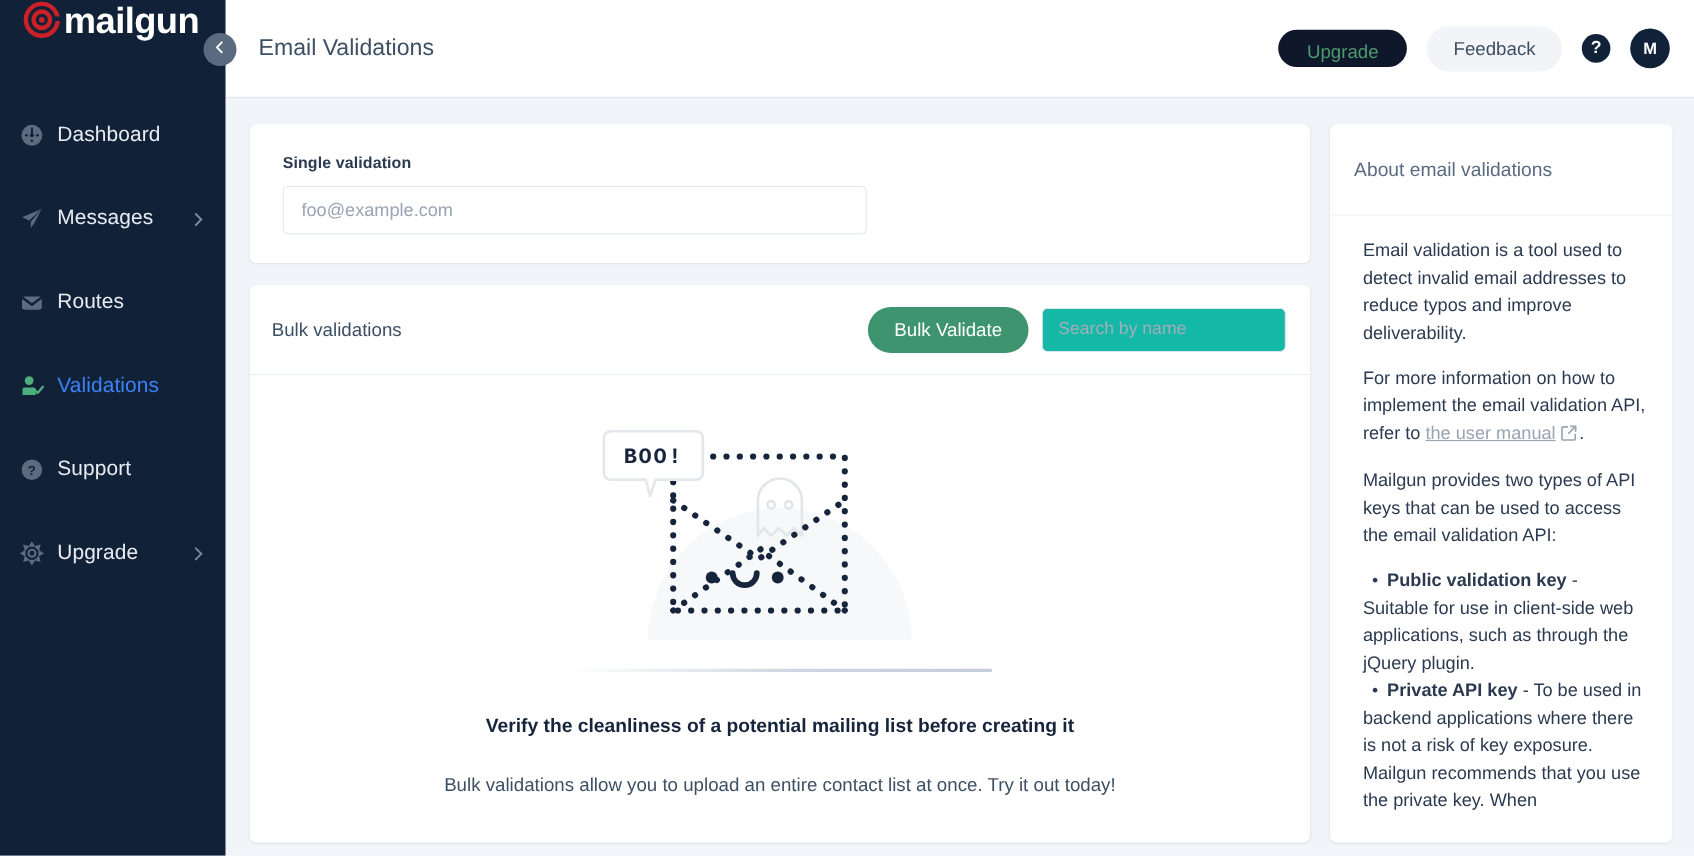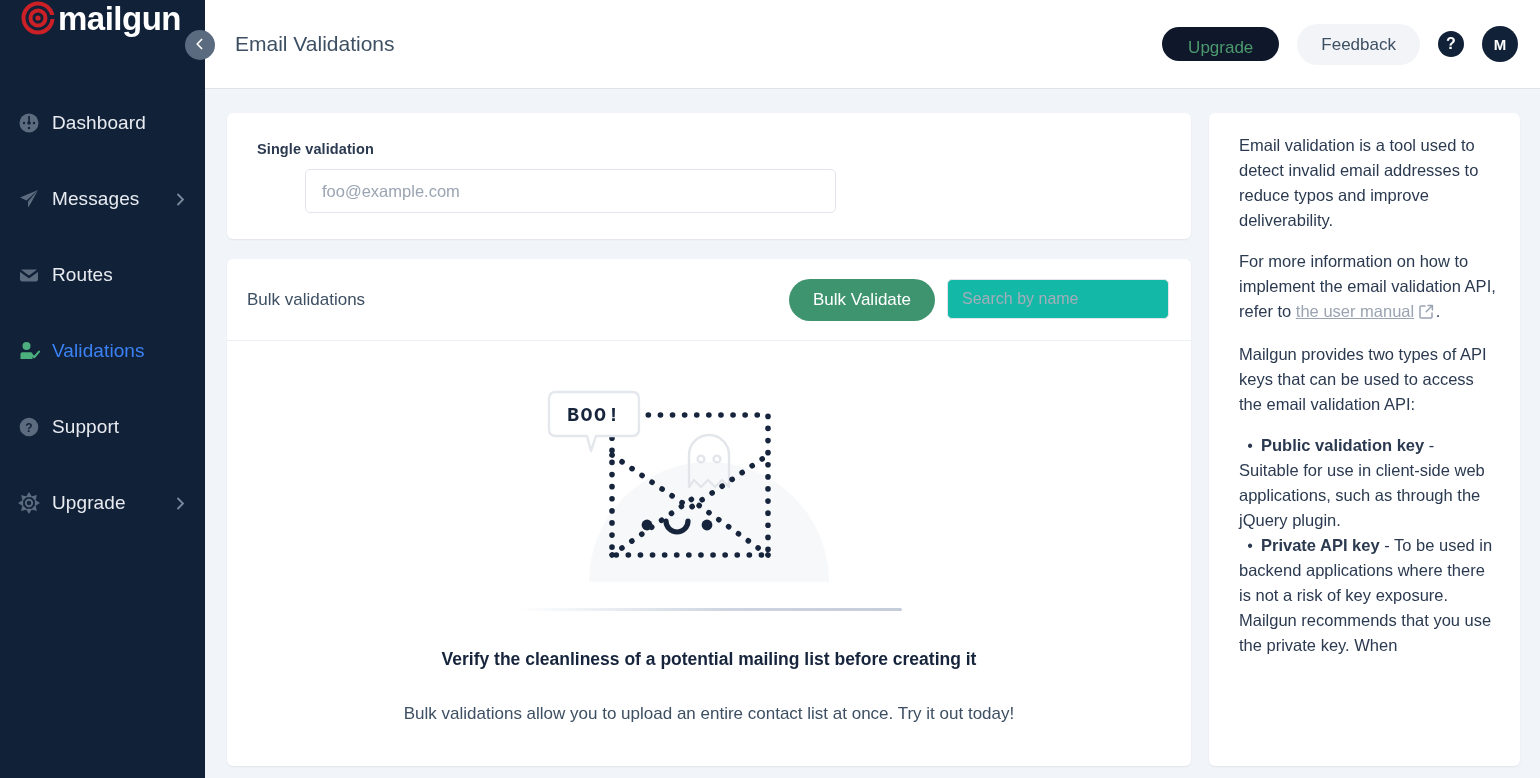--- a/index.html
+++ b/index.html
@@ -120,40 +120,40 @@
   .card-single { padding: 28px 30px 26px 30px; }
   .field-label {
     font-size: 14.5px; color: #2b3a50; font-weight: 700;
     margin-bottom: 12px; letter-spacing: 0.1px;
   }
   .email-input {
     width: 531px; height: 44px;
     border: 1px solid #e2e6ec; border-radius: 5px;
     padding: 0 16px; font-size: 16.5px; color: #3d4f63;
     font-family: "Liberation Sans", sans-serif;
-    outline: none; background: #fff; margin-left: 48px;
+    outline: none; background: #fff;
   }
   .email-input::placeholder { color: #9aa4b2; }
   .btn-validate {
     margin-top: 18px;
     height: 42px; padding: 0 26px;
     border: 1px solid #dde2e9; border-radius: 21px;
     background: #fff; color: #55657c; font-size: 16.5px;
     cursor: pointer; font-family: "Liberation Sans", sans-serif;
   }
 
   
   .card-bulk { flex: 1 1 auto; display: flex; flex-direction: column; overflow: hidden; }
   .bulk-head {
     height: 82px; display: flex; align-items: center;
     padding: 0 22px 0 20px;
     border-bottom: 1px solid #eceff3;
   }
   .bulk-title { font-size: 17px; color: #3d4f63; }
-  .bulk-actions { margin-left: auto; display: flex; align-items: flex-start; gap: 12px; }
+  .bulk-actions { margin-left: auto; display: flex; align-items: center; gap: 12px; }
   .btn-bulk-validate {
     background: #3f9470; color: #ffffff; border: none;
     border-radius: 22px; height: 42px; padding: 0 24px;
     font-size: 17px; cursor: pointer;
     font-family: "Liberation Sans", sans-serif;
   }
   .search-input {
     width: 222px; height: 40px;
     border: 1px solid #e2e6ec; border-radius: 5px;
     padding: 0 14px; font-size: 16px; color: #3d4f63;
@@ -384,20 +384,23 @@
             <div class="divider-grad"></div>
             <div class="empty-title">Verify the cleanliness of a potential mailing list before creating it</div>
             <div class="empty-sub">Bulk validations allow you to upload an entire contact list at once. Try it out today!</div>
           </div>
         </section>
 
       </div>
 
       <div class="col-right">
         <section class="card card-about">
+          <div class="about-head">
+            <div class="about-title">About email validations</div>
+          </div>
           <div class="about-body">
             <p>Email validation is a tool used to detect invalid email addresses to reduce typos and improve deliverability.</p>
             <p>
               <span>For more information on how to implement the email validation API, refer to </span><a class="about-link" href="#">the user manual</a>
               <span class="ext-icon">
                 <svg width="15" height="15" viewBox="0 0 15 15">
                   <path d="M6 2 H2 Q1 2 1 3 V13 Q1 14 2 14 H12 Q13 14 13 13 V9" fill="none" stroke="#9aa4b2" stroke-width="1.5" stroke-linecap="round" stroke-linejoin="round"></path>
                   <path d="M9 1.6 H13.4 V6" fill="none" stroke="#9aa4b2" stroke-width="1.5" stroke-linecap="round" stroke-linejoin="round"></path>
                   <path d="M13.2 1.8 L7.2 7.8" fill="none" stroke="#9aa4b2" stroke-width="1.5" stroke-linecap="round"></path>
                 </svg>

